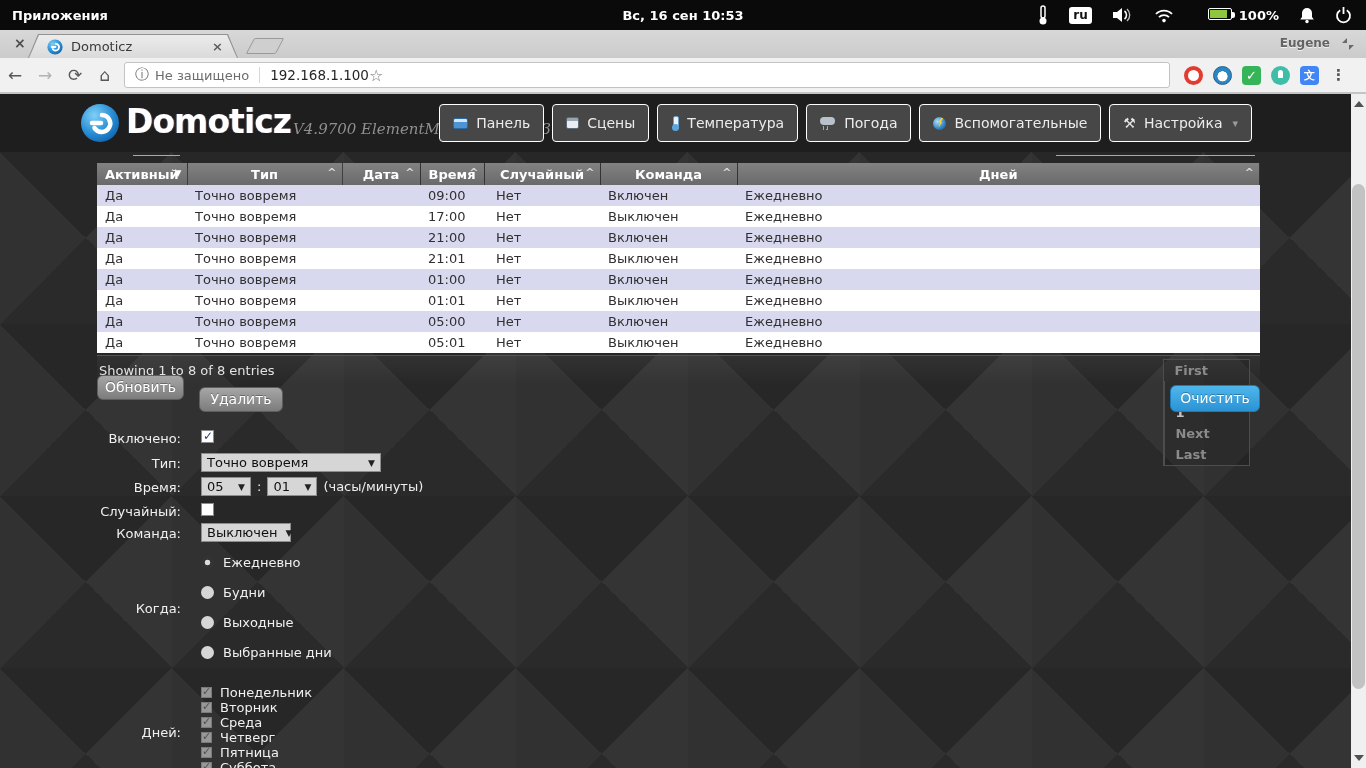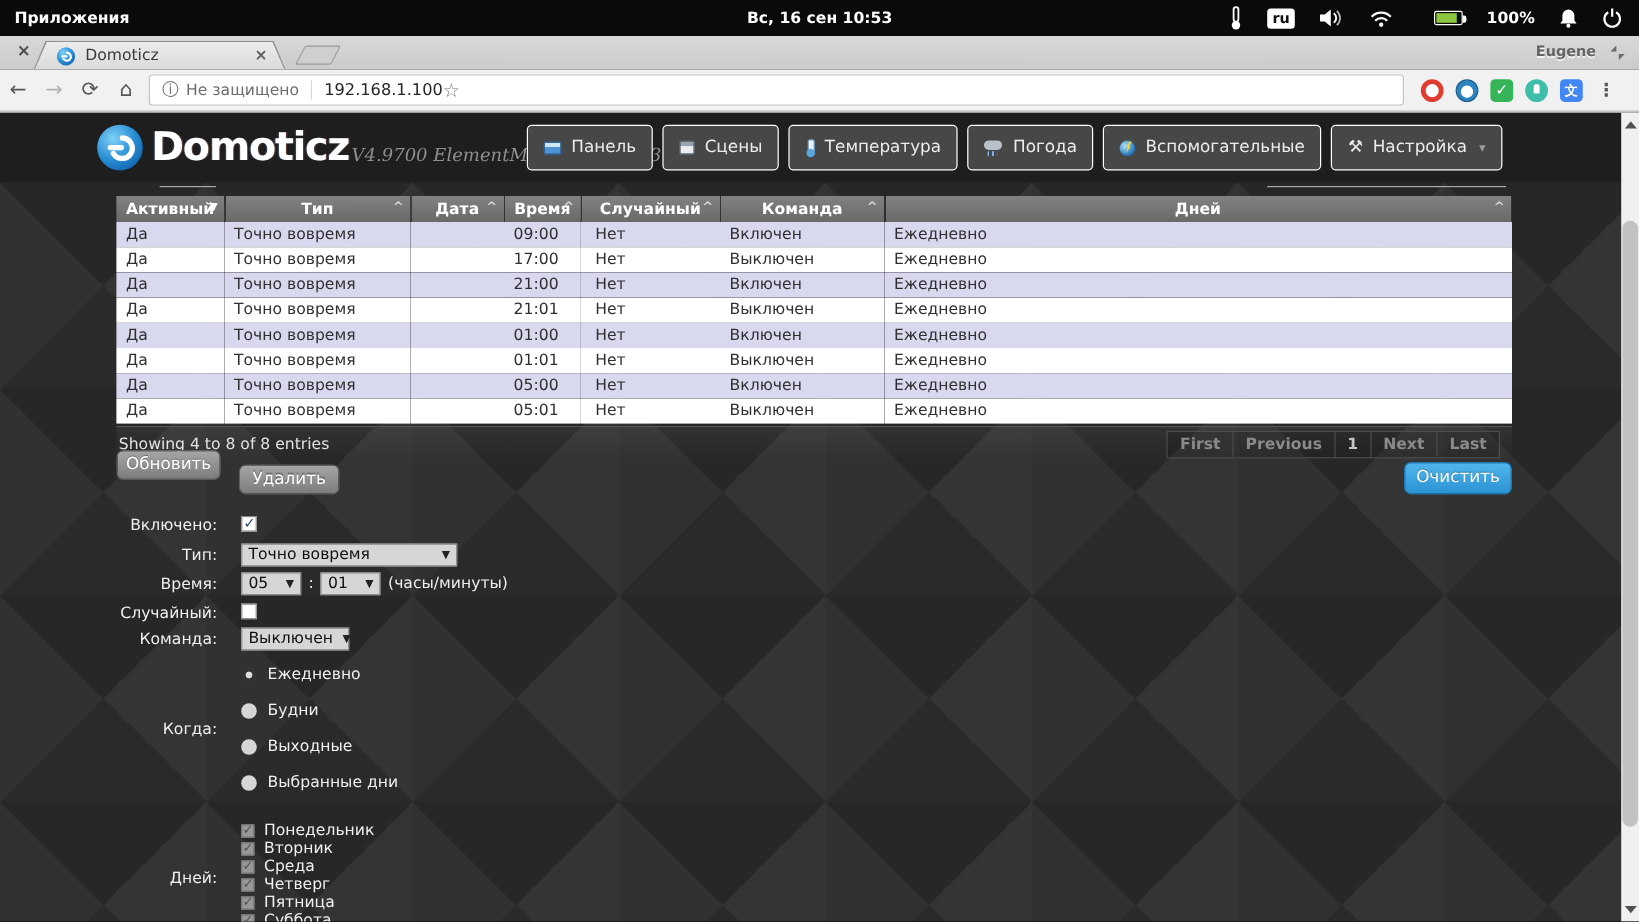--- a/index.html
+++ b/index.html
@@ -8,21 +8,21 @@
   .screen { position:relative; width:1366px; height:768px; overflow:hidden; }
 
   
   .sysbar { position:absolute; left:0; top:0; width:1366px; height:30px; background:#0a0a0a;
     color:#fff; display:flex; align-items:center; }
   .apps { position:absolute; left:12px; font-size:13px; font-weight:bold; }
   .clock { position:absolute; left:0; right:0; text-align:center; font-size:13px; font-weight:bold; }
   .tray { position:absolute; right:14px; display:flex; align-items:center; gap:20px; }
   .ru-box { background:#fff; color:#111; font-size:12px; font-weight:bold; border-radius:3px;
     padding:0 4px; height:17px; line-height:17px; }
-  .battery-wrap { display:flex; align-items:center; gap:20px;padding-left:14px; }
+  .battery-wrap { display:flex; align-items:flex-start; gap:7px;padding-left:14px; }
   .battery { position:relative; width:24px; height:12px; border:1px solid #fff; border-radius:2px; padding:1px; }
   .battery i { display:block; height:100%; width:88%; background:#8dc63f; }
   .battery::after { content:""; position:absolute; right:-4px; top:3px; width:3px; height:6px; background:#fff; border-radius:0 2px 2px 0; }
   .batt-pct { font-size:13px; font-weight:bold; }
 
   
   .tabbar { position:absolute; left:0; top:30px; width:1366px; height:28px;
     background:linear-gradient(#d8d8d8,#cbcbcb); }
   .win-x { position:absolute; left:14px; top:5px; color:#4e4e4e; font-size:14px; font-weight:bold; line-height:16px; }
   .tab-outer { position:absolute; left:28px; top:4px; width:210px; height:24px; background:#929292;
@@ -117,21 +117,21 @@
   .timers td { height:21px; padding:0 8px; color:#303030; overflow:hidden; white-space:nowrap; }
   .timers tbody tr:nth-child(odd) { background:#d8d8ef; }
   .timers tbody tr:nth-child(even) { background:#ffffff; }
   .timers td.c3 { text-align:right; padding-right:24px; }
   .timers td.c4 { padding-left:12px; }
   .w0{width:90px}.w1{width:155px}.w2{width:78px}.w3{width:64px}.w4{width:116px}.w5{width:137px}
 
   .tfoot { position:absolute; left:97px; top:203px; width:1163px; height:30px;
     border-top:1px solid #565656; background:linear-gradient(rgba(255,255,255,.05),rgba(255,255,255,0)); }
   .showing { position:absolute; left:2px; top:7px; font-size:13px; color:#e3e3e3; }
-  .pager { position:absolute; right:10px; top:3px; display:flex; border:1px solid #4d4d4d; background:rgba(0,0,0,.12); }
+  .pager { position:absolute; right:10px; top:3px; display:flex; border:1px solid #4d4d4d; background:rgba(0,0,0,.12);flex-direction:column; }
   .pager span { padding:3px 10px; font-size:13px; font-weight:bold; color:#8b8b8b; border-left:1px solid #4d4d4d; }
   .pager span:first-child { border-left:none; }
   .pager span.cur { color:#c4c4c4; }
 
   .btn { position:absolute; border-radius:6px; color:#fff; font-size:14px; text-align:center;
     text-shadow:0 -1px 0 rgba(0,0,0,.3); }
   .btn-gray { background:linear-gradient(#a6a6a6,#7c7c7c); border:1px solid #5e5e5e; height:25px; line-height:23px; }
   .btn-upd { left:97px; top:223px; width:87px; }
   .btn-del { left:199px; top:235px; width:84px; }
   .btn-clear { left:1170px; top:233px; width:90px; height:27px; line-height:25px;
@@ -384,21 +384,21 @@
               <td class="c2"></td>
               <td class="c3">05:01</td>
               <td class="c4">Нет</td>
               <td class="c5">Выключен</td>
               <td class="c6">Ежедневно</td>
             </tr>
           </tbody>
       </table>
 
       <div class="tfoot">
-        <span class="showing">Showing 4 to 8 of 8 entries</span>
+        <span class="showing">Showing 1 to 8 of 8 entries</span>
         <div class="pager">
           <span>First</span>
           <span>Previous</span>
           <span class="cur">1</span>
           <span>Next</span>
           <span>Last</span>
         </div>
       </div>
 
       <div class="btn btn-gray btn-upd">Обновить</div>

